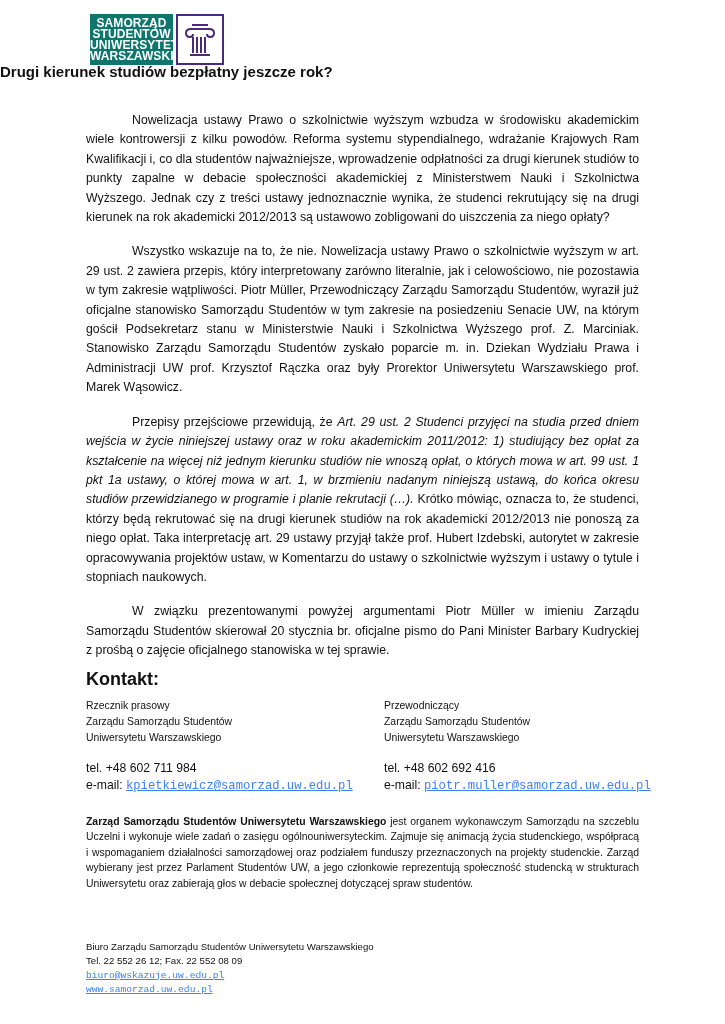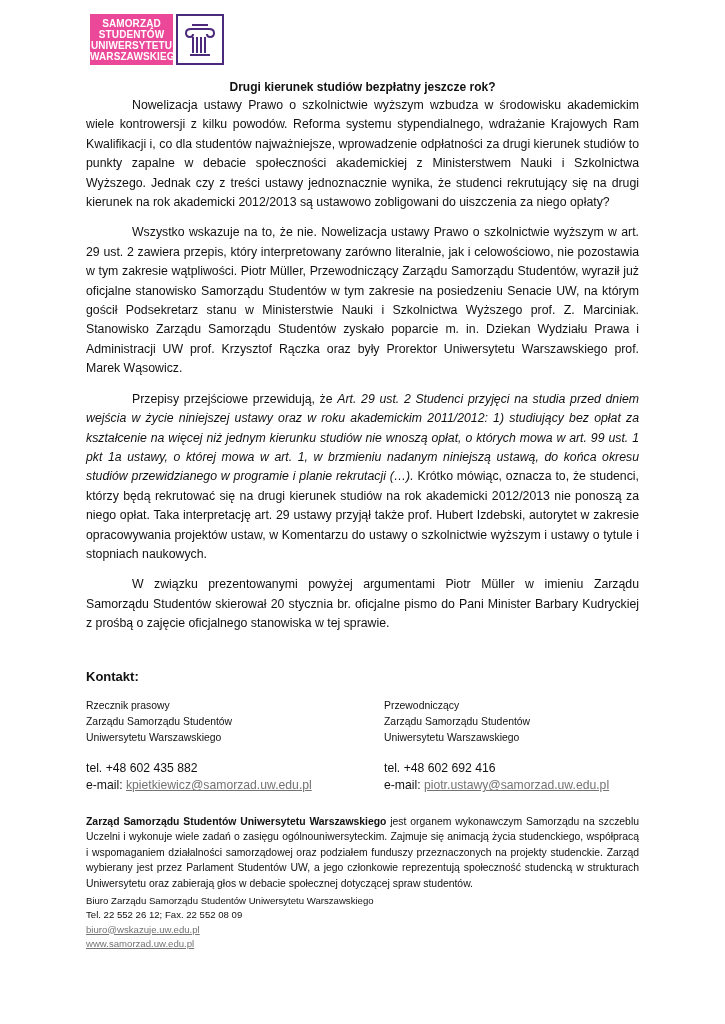--- a/index.html
+++ b/index.html
@@ -1,37 +1,37 @@
 <!DOCTYPE html>
 <html><head>
   <meta charset="utf-8">
   <style>
     html, body { margin: 0; padding: 0; background: #ffffff; }
     body { width: 725px; height: 1024px; position: relative; overflow: hidden;
       font-family: "Liberation Sans", "DejaVu Sans", sans-serif; color: #111; }
     .logo { position: absolute; left: 90px; top: 14px; height: 51px; display: flex; gap: 3px; }
-    .logo-text { width: 83px; height: 51px; background: #ec4899; color: #fff; font-weight: bold;
-      font-size: 10px; line-height: 11px; text-align: center; display: flex; flex-direction: column;
+    .logo-text { width: 83px; height: 51px; background: #0f766e; color: #fff; font-weight: bold;
+      font-size: 12px; line-height: 11px; text-align: center; display: flex; flex-direction: column;
       justify-content: center; letter-spacing: 0.1px; }
     .logo-column { width: 44px; height: 47px; border: 2px solid #4b2a7b; background: #fff;
       display: flex; align-items: center; justify-content: center; }
-    .title { position: absolute; top: 80px; left: 0; width: 725px; text-align: center;
-      font-weight: bold; font-size: 12px; }
+    .title { position: absolute; top: 63px; left: 0; width: 725px; text-align: left;
+      font-weight: bold; font-size: 15px; }
     .body { position: absolute; left: 86px; width: 553px; font-size: 12.3px; line-height: 19.4px; }
-    .body p { margin: 0 0 11px 0; text-align: justify; text-indent: 46px; }
-    .contact-heading { position: absolute; top: 669px; left: 86px; font-weight: bold; font-size: 13px; text-align: center; }
+    .body p { margin: 15px 0 11px 0; text-align: justify; text-indent: 46px; }
+    .contact-heading { position: absolute; top: 669px; left: 86px; font-weight: bold; font-size: 18px; text-align: center; }
     .contact-col { position: absolute; top: 698px; font-size: 10.4px; line-height: 15.8px; }
     .contact-col .name { font-size: 12.2px; line-height: 17px; }
     .contact-col .tel { font-size: 12.2px; line-height: 17px; margin-top: 15px; }
     .contact-col .mail { font-size: 12.2px; line-height: 17px; }
-    a, .link { color: #737373; text-decoration: underline; }
+    a, .link { color: #3b82f6; text-decoration: underline; font-family: Liberation Mono, monospace; }
     .about { position: absolute; top: 814px; left: 86px; width: 553px; font-size: 10.4px;
       line-height: 15.4px; text-align: justify; }
     .about b { font-weight: bold; }
-    .footer { position: absolute; top: 894px; left: 86px; font-size: 9.6px; line-height: 14.3px; }
+    .footer { position: absolute; top: 940px; left: 86px; font-size: 9.6px; line-height: 14.3px; }
   </style>
 </head>
 <body>
 
 <div class="logo">
   <div class="logo-text">
     <span>SAMORZĄD</span>
     <span>STUDENTÓW</span>
     <span>UNIWERSYTETU</span>
     <span>WARSZAWSKIEGO</span>
@@ -58,30 +58,30 @@
   <p><span>Przepisy przejściowe przewidują, że </span><i>Art. 29 ust. 2 Studenci przyjęci na studia przed dniem wejścia w życie niniejszej ustawy oraz w roku akademickim 2011/2012: 1) studiujący bez opłat za kształcenie na więcej niż jednym kierunku studiów nie wnoszą opłat, o których mowa w art. 99 ust. 1 pkt 1a ustawy, o której mowa w art. 1, w brzmieniu nadanym niniejszą ustawą, do końca okresu studiów przewidzianego w programie i planie rekrutacji (…).</i><span> Krótko mówiąc, oznacza to, że studenci, którzy będą rekrutować się na drugi kierunek studiów na rok akademicki 2012/2013 nie ponoszą za niego opłat. Taka interpretację art. 29 ustawy przyjął także prof. Hubert Izdebski, autorytet w zakresie opracowywania projektów ustaw, w Komentarzu do ustawy o szkolnictwie wyższym i ustawy o tytule i stopniach naukowych.</span></p>
   <p>W związku prezentowanymi powyżej argumentami Piotr Müller w imieniu Zarządu Samorządu Studentów skierował 20 stycznia br. oficjalne pismo do Pani Minister Barbary Kudryckiej z prośbą o zajęcie oficjalnego stanowiska w tej sprawie.</p>
 </div>
 
 <div class="contact-heading">Kontakt:</div>
 
 <div class="contact-col" style="left: 86px;">
   <div>Rzecznik prasowy</div>
   <div>Zarządu Samorządu Studentów</div>
   <div>Uniwersytetu Warszawskiego</div>
-  <div class="tel">tel. +48 602 435 882</div>
+  <div class="tel">tel. +48 602 711 984</div>
   <div class="mail"><span>e-mail: </span><span class="link">kpietkiewicz@samorzad.uw.edu.pl</span></div>
 </div>
 
 <div class="contact-col" style="left: 384px;">
   <div>Przewodniczący</div>
   <div>Zarządu Samorządu Studentów</div>
   <div>Uniwersytetu Warszawskiego</div>
   <div class="tel">tel. +48 602 692 416</div>
-  <div class="mail"><span>e-mail: </span><span class="link">piotr.ustawy@samorzad.uw.edu.pl</span></div>
+  <div class="mail"><span>e-mail: </span><span class="link">piotr.muller@samorzad.uw.edu.pl</span></div>
 </div>
 
 <div class="about"><b>Zarząd Samorządu Studentów Uniwersytetu Warszawskiego</b><span> jest organem wykonawczym Samorządu na szczeblu Uczelni i wykonuje wiele zadań o zasięgu ogólnouniwersyteckim. Zajmuje się animacją życia studenckiego, współpracą i wspomaganiem działalności samorządowej oraz podziałem funduszy przeznaczonych na projekty studenckie. Zarząd wybierany jest przez Parlament Studentów UW, a jego członkowie reprezentują społeczność studencką w strukturach Uniwersytetu oraz zabierają głos w debacie społecznej dotyczącej spraw studentów.</span></div>
 
 <div class="footer">
   <div>Biuro Zarządu Samorządu Studentów Uniwersytetu Warszawskiego</div>
   <div>Tel. 22 552 26 12; Fax. 22 552 08 09</div>
   <div class="link">biuro@wskazuje.uw.edu.pl</div>
   <div class="link">www.samorzad.uw.edu.pl</div>
 </div>

